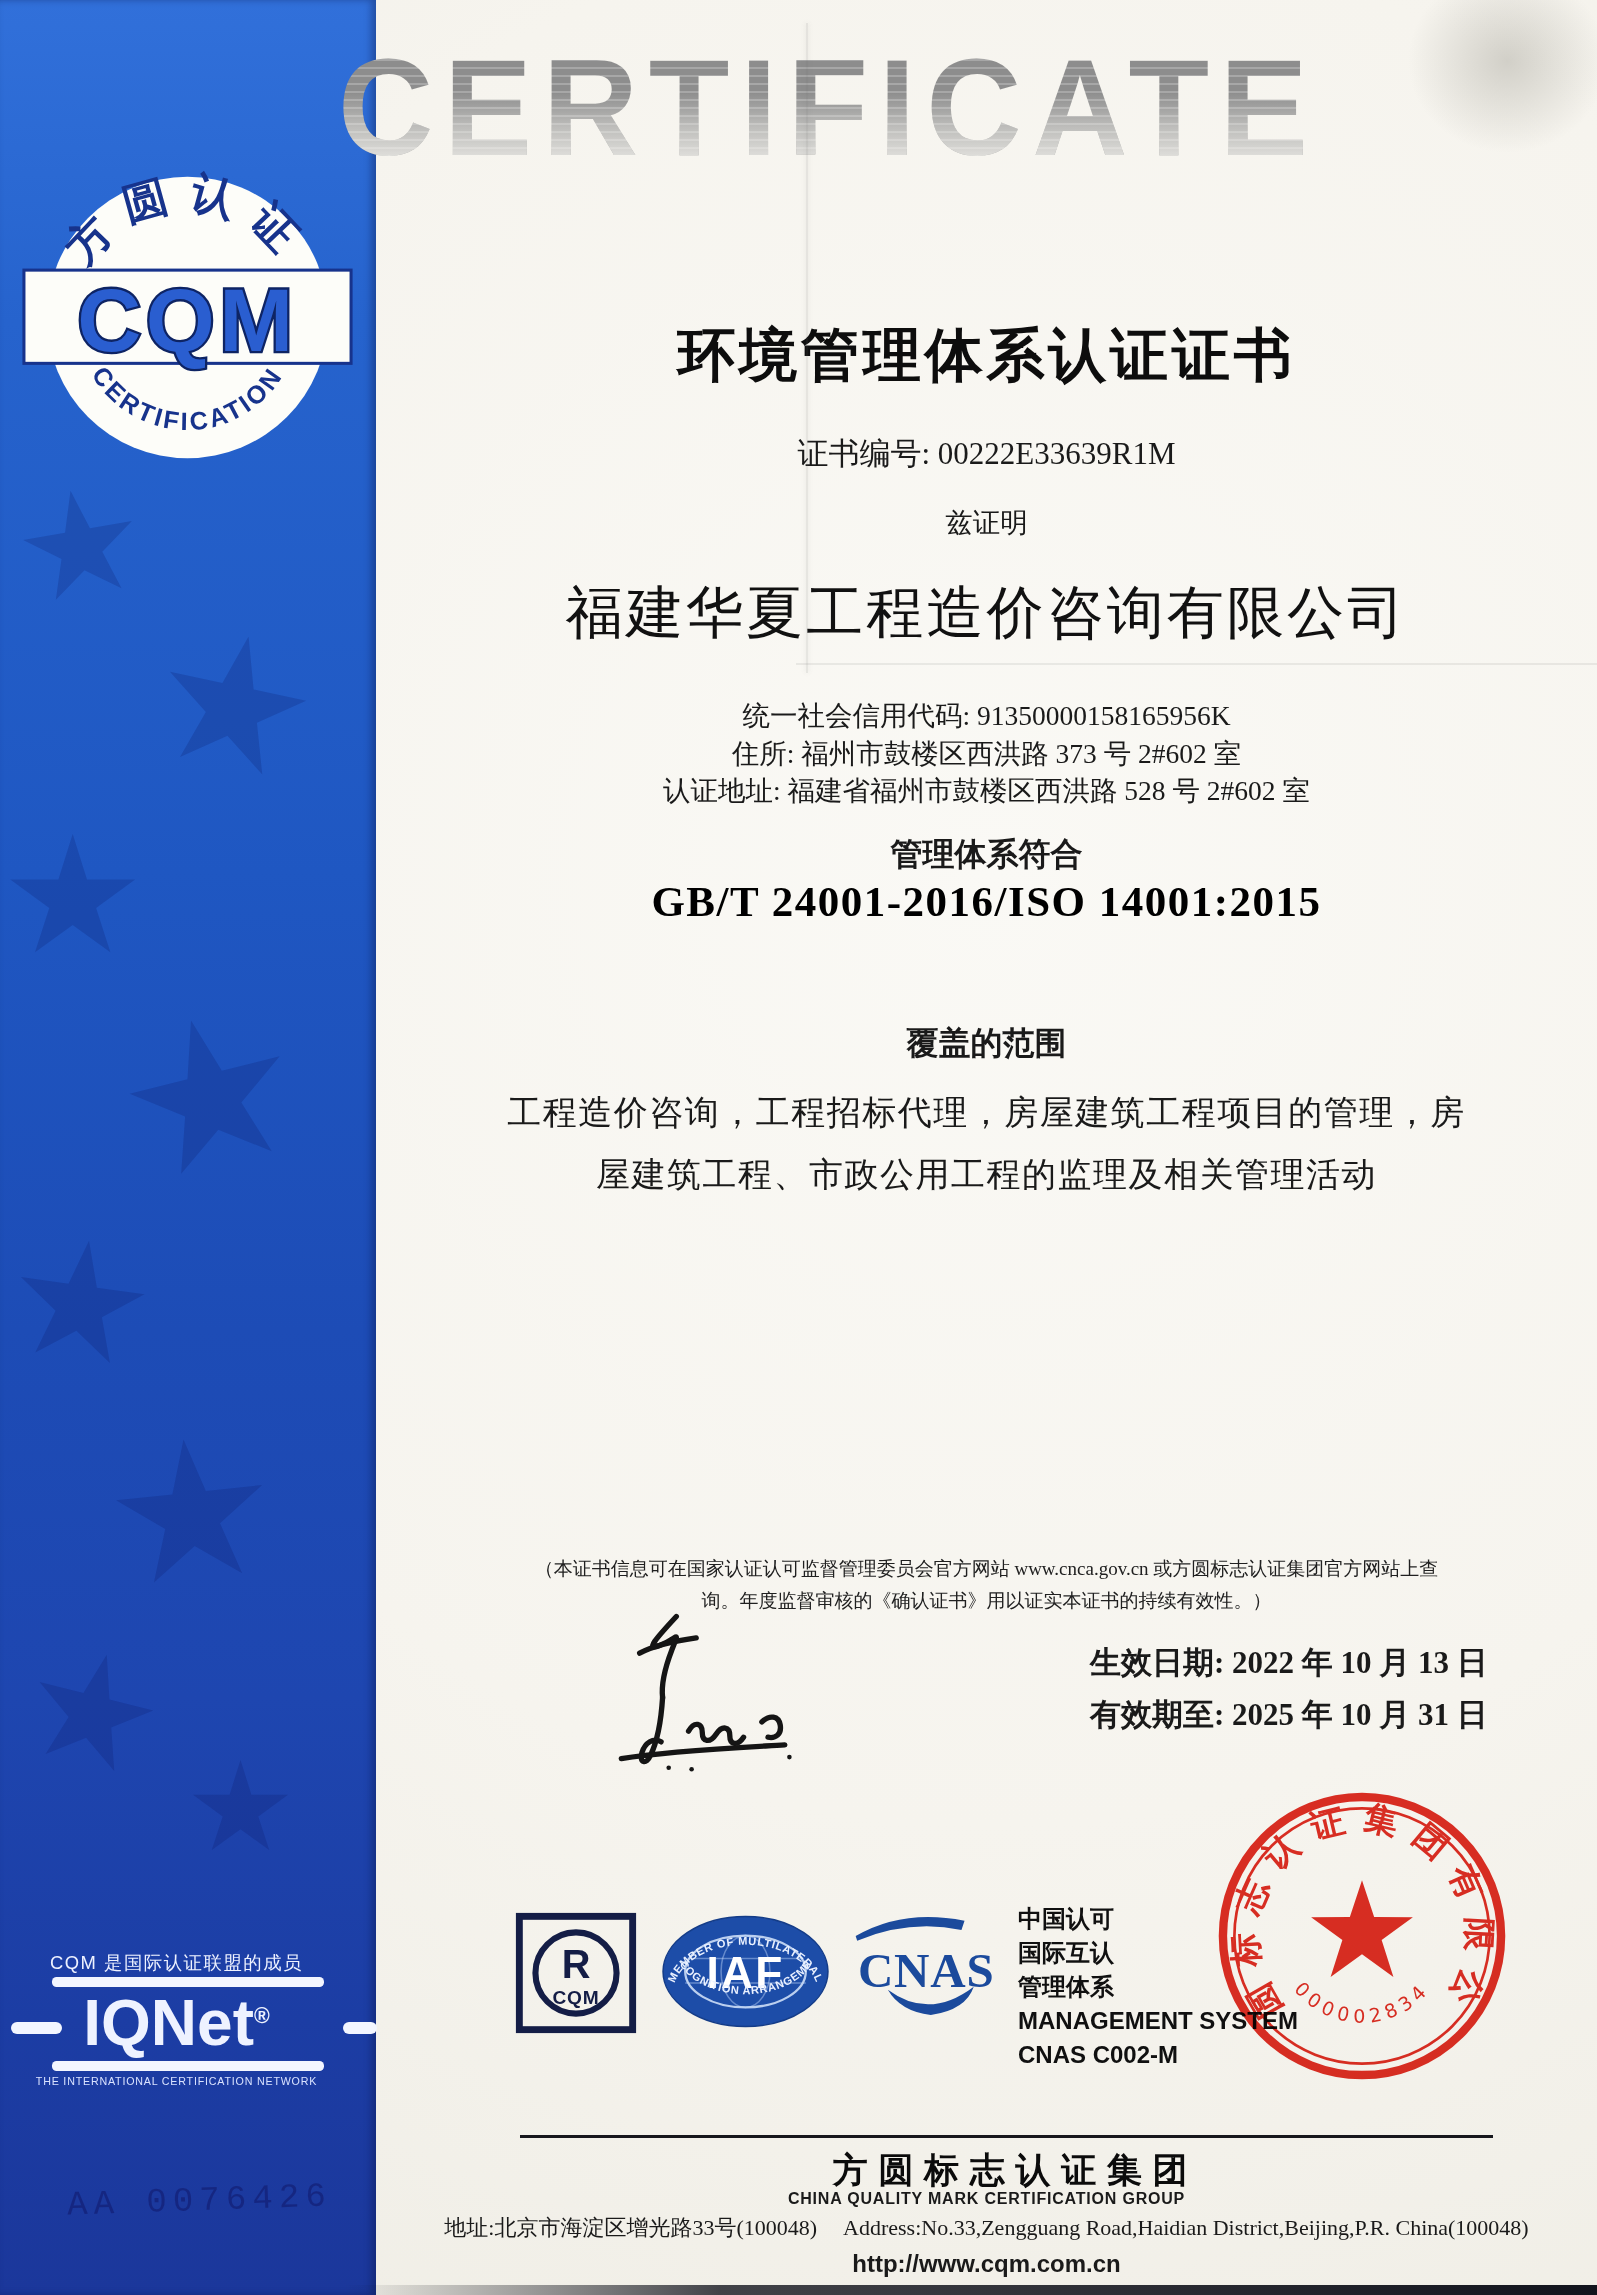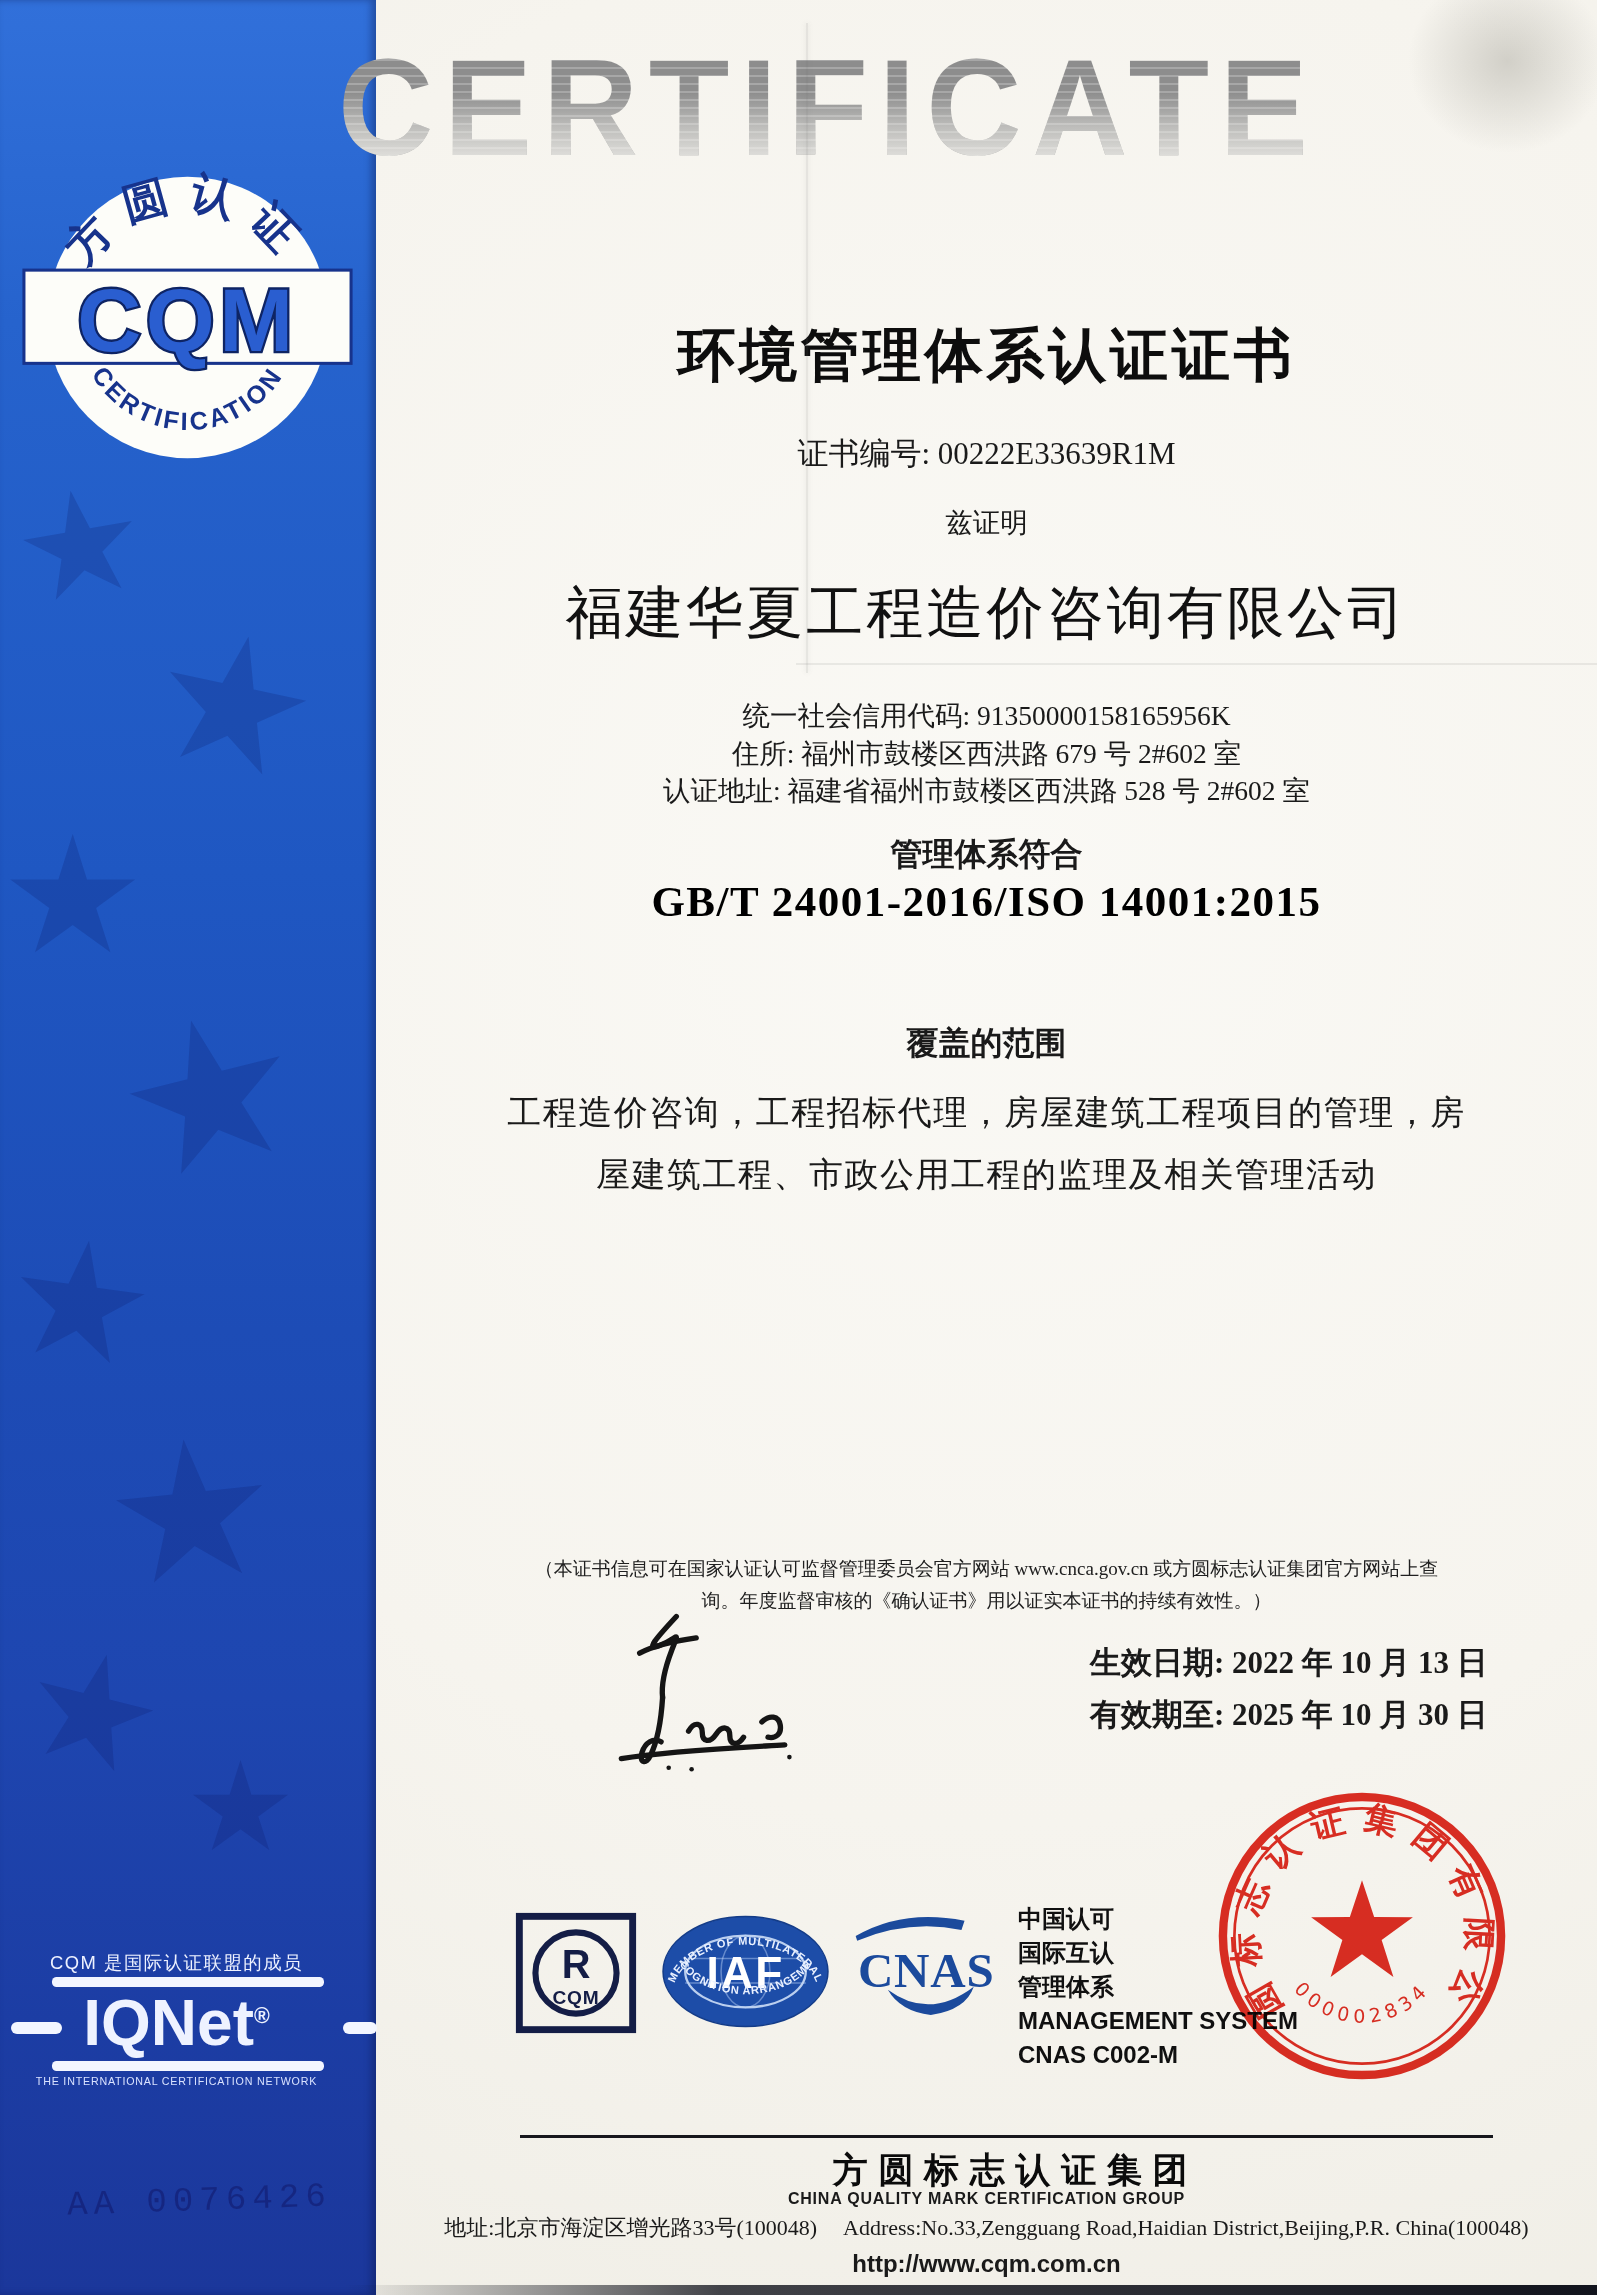--- a/index.html
+++ b/index.html
@@ -116,21 +116,21 @@
 
   <div id="serial-number" class="abs">AA 0076426</div>
 
   <div id="certificate-watermark" class="abs">CERTIFICATE</div>
 
   <div id="certificate-title" class="row">环境管理体系认证证书</div>
   <div id="certificate-number" class="row">证书编号: 00222E33639R1M</div>
   <div id="declaration" class="row">兹证明</div>
   <div id="company-name" class="row">福建华夏工程造价咨询有限公司</div>
   <div id="credit-code" class="row">统一社会信用代码: 91350000158165956K</div>
-  <div id="residence" class="row">住所: 福州市鼓楼区西洪路 679 号 2#602 室</div>
+  <div id="residence" class="row">住所: 福州市鼓楼区西洪路 373 号 2#602 室</div>
   <div id="cert-address" class="row">认证地址: 福建省福州市鼓楼区西洪路 528 号 2#602 室</div>
   <div id="conformity" class="row">管理体系符合</div>
   <div id="standard" class="row">GB/T 24001-2016/ISO 14001:2015</div>
   <div id="scope-title" class="row">覆盖的范围</div>
   <div id="scope-line-1" class="row">工程造价咨询，工程招标代理，房屋建筑工程项目的管理，房</div>
   <div id="scope-line-2" class="row">屋建筑工程、市政公用工程的监理及相关管理活动</div>
   <div id="note-line-1" class="row">（本证书信息可在国家认证认可监督管理委员会官方网站 www.cnca.gov.cn 或方圆标志认证集团官方网站上查</div>
   <div id="note-line-2" class="row">询。年度监督审核的《确认证书》用以证实本证书的持续有效性。）</div>
 
   <svg class="abs" style="left:603px;top:1607px;" width="275" height="165" viewBox="0 0 360 215" fill="none" stroke="#151515" stroke-width="7" stroke-linecap="round" stroke-linejoin="round">
@@ -139,21 +139,21 @@
     <path d="M78,118 C76,150 70,178 62,194 C57,206 47,204 51,190 C55,177 66,170 76,176"></path>
     <path d="M112,162 C120,148 130,152 130,164 C130,176 140,178 148,166 C156,154 166,156 166,168 C166,180 176,182 184,170"></path>
     <path d="M208,150 C218,140 230,142 232,154 C234,166 226,172 216,170"></path>
     <path d="M24,198 C84,188 170,184 238,180"></path>
     <circle cx="86" cy="210" r="3" fill="#151515" stroke="none"></circle>
     <circle cx="116" cy="212" r="3" fill="#151515" stroke="none"></circle>
     <circle cx="244" cy="196" r="3" fill="#151515" stroke="none"></circle>
   </svg>
 
   <div id="effective-date" class="abs date-line">生效日期: 2022 年 10 月 13 日</div>
-  <div id="valid-until" class="abs date-line">有效期至: 2025 年 10 月 30 日</div>
+  <div id="valid-until" class="abs date-line">有效期至: 2025 年 10 月 31 日</div>
 
   <svg class="abs" style="left:514px;top:1911px;" width="124" height="124" viewBox="0 0 162 162">
     <rect x="7" y="7" width="148" height="148" fill="none" stroke="#141d46" stroke-width="9"></rect>
     <circle cx="81" cy="81" r="53" fill="none" stroke="#141d46" stroke-width="8"></circle>
     <text x="81" y="88" text-anchor="middle" font-family="Liberation Sans,sans-serif" font-size="52" font-weight="700" fill="#141d46">R</text>
     <text x="81" y="122" text-anchor="middle" font-family="Liberation Sans,sans-serif" font-size="25" font-weight="700" letter-spacing="1" fill="#141d46">CQM</text>
   </svg>
 
   <svg class="abs" style="left:660px;top:1914px;" width="171" height="115" viewBox="0 0 224 150">
     <defs>

